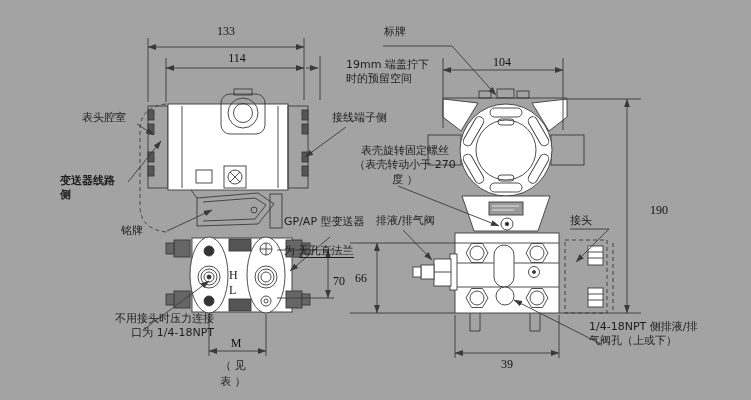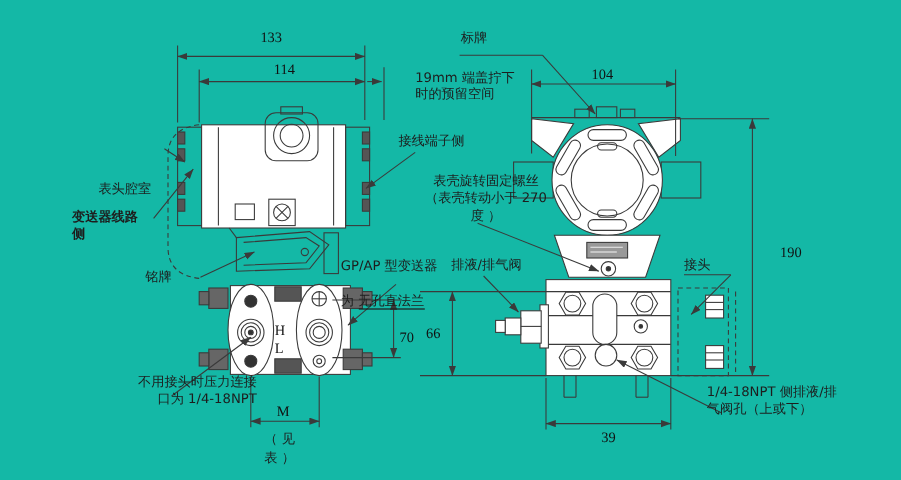--- a/index.html
+++ b/index.html
@@ -1,16 +1,16 @@
 <!DOCTYPE html>
 <html><head>
 <meta charset="utf-8">
 <style>
   html,body{margin:0;padding:0;background:#fff;}
-  #stage{position:relative;width:751px;height:400px;background:#14b8a6;overflow:hidden;
+  #stage{position:relative;width:751px;height:400px;background:#a3a3a3;overflow:hidden;
          font-family:"DejaVu Sans", sans-serif;color:#222;}
   #art{position:absolute;left:0;top:0;}
   .lbl{position:absolute;font-size:11px;line-height:1.3;white-space:pre-line;color:#1d1d1d;}
   .dim{position:absolute;font-size:12px;font-family:"Liberation Serif", serif;color:#111;}
   .c{text-align:center;}
   .ul{border-bottom:1px solid #1d1d1d;}
   svg{display:block;}
 </style>
 </head>
 <body>
@@ -237,21 +237,21 @@
         <line x1="609" y1="229" x2="576" y2="262" marker-end="url(#arr)"></line>
         <line x1="601" y1="344" x2="514" y2="300" marker-end="url(#arr)"></line>
       </g>
     </g>
   </svg>
 
   <div class="dim c" style="left:206px;top:24px;width:40px;">133</div>
   <div class="dim c" style="left:217px;top:51px;width:40px;">114</div>
   <div class="lbl" style="left:326px;top:58px;width:88px;margin-left:20px;">19mm 端盖拧下
 时的预留空间</div>
-  <div class="lbl" style="left:82px;top:111px;width:60px;margin-top:40px;">表头腔室</div>
+  <div class="lbl" style="left:82px;top:111px;width:60px;">表头腔室</div>
   <div class="lbl" style="left:60px;top:174px;width:70px;font-weight:bold;">变送器线路
 侧</div>
   <div class="lbl" style="left:121px;top:224px;width:40px;">铭牌</div>
 
   <div class="lbl" style="left:284px;top:201px;width:112px;">
     <span>GP/AP 型变送器</span><br>
     <span>为 </span><span class="ul">无孔直法兰</span>
   </div>
 
   <div class="lbl" style="left:64px;top:312px;width:150px;text-align:right;">不用接头时压力连接

